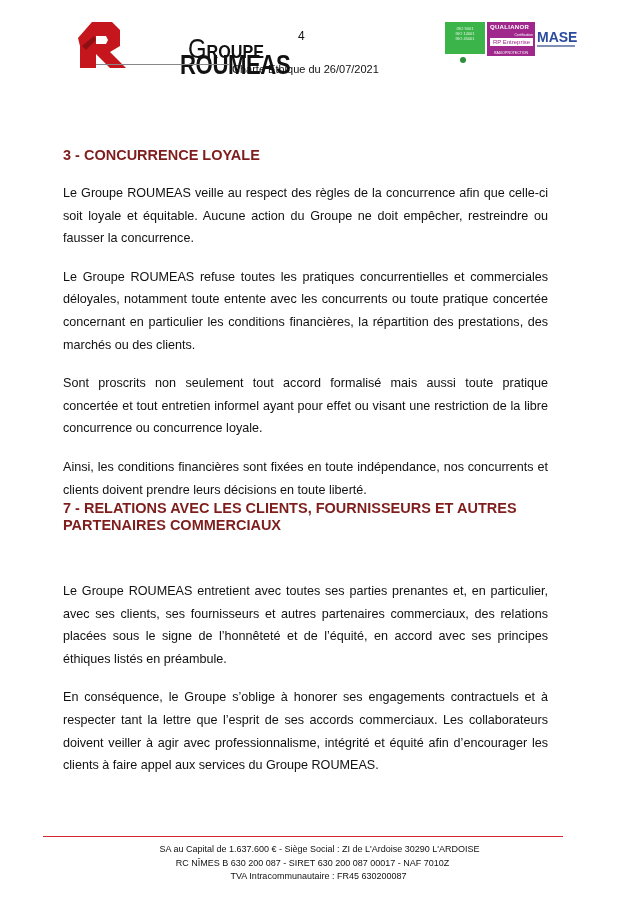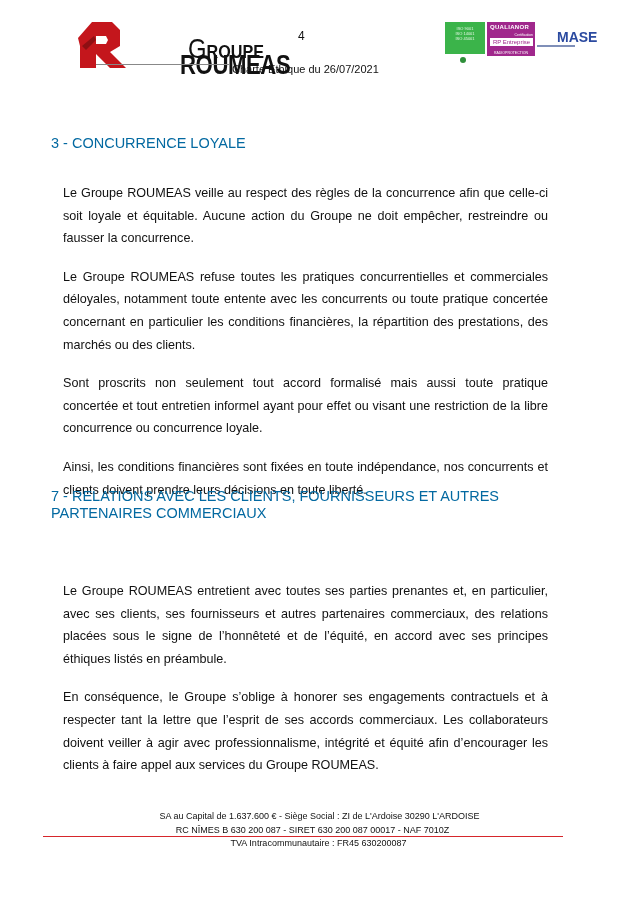--- a/index.html
+++ b/index.html
@@ -22,34 +22,34 @@
   .cert-iso { position: absolute; left: 0; top: 0; width: 40px; height: 32px; background: #3bb44a;
               color: #e6f7e6; font-size: 4px; line-height: 5px; text-align: center; padding-top: 4px; box-sizing: border-box; }
   .cert-iso-sub { position: absolute; left: 10px; top: 34px; width: 18px; height: 8px; }
   .cert-iso-sub .dot { position: absolute; left: 5px; top: 1px; width: 6px; height: 6px; border-radius: 50%; background: #2f8f3a; }
   .cert-qual { position: absolute; left: 42px; top: 0; width: 48px; height: 34px; background: #a0288c; color: #fff; box-sizing: border-box; }
   .cert-qual .q1 { position: absolute; left: 3px; top: 2px; font-size: 6px; font-weight: bold; letter-spacing: 0.3px; }
   .cert-qual .q2 { position: absolute; right: 2px; top: 11px; font-size: 3.5px; }
   .cert-qual .q3 { position: absolute; left: 3px; right: 2px; top: 16px; height: 8px; background: #fff; color: #a0288c;
                    font-size: 6px; text-align: center; line-height: 8px; }
   .cert-qual .q4 { position: absolute; left: 0; right: 0; bottom: 1px; font-size: 3.5px; text-align: center; }
-  .cert-mase { position: absolute; left: 92px; top: 7px; font-size: 14px; font-weight: bold; color: #2b4aa0; letter-spacing: 0px; margin-left: 20px; }
+  .cert-mase { position: absolute; left: 92px; top: 7px; font-size: 14px; font-weight: bold; color: #2b4aa0; letter-spacing: 0px; }
   .cert-mase-sub { position: absolute; left: 92px; top: 23px; width: 38px; height: 2px; background: #7f8fb8; }
 
   .content { position: absolute; left: 47px; top: 0; width: 517px; }
-  h2 { margin: 4px; font-size: 14.5px; font-weight: normal; color: #0369a1; line-height: 17px; }
+  h2 { margin: 16px; font-size: 14.5px; font-weight: bold; color: #7f1d1d; line-height: 17px; }
   .h-s3 { position: absolute; top: 131px; }
   .h-s4 { position: absolute; top: 484px; width: 517px; }
   .para-block { position: absolute; font-size: 12.6px; line-height: 22.6px; text-align: justify; }
   .para-block p { margin: 16px; }
   .p-s3 { top: 166px; }
   .p-s4 { top: 564px; }
 
   .footer-line { position: absolute; left: 43px; top: 836px; width: 520px; height: 1px; background: #d6262b; }
-  .footer { position: absolute; left: 0; top: 810px; width: 631px; text-align: center; font-size: 9px; line-height: 13.5px; color: #111; }
+  .footer { position: absolute; left: 0; top: 843px; width: 631px; text-align: center; font-size: 9px; line-height: 13.5px; color: #111; }
   .footer div { white-space: nowrap; }
   .f1 { position: relative; left: 4px; }
   .f2 { position: relative; left: -3px; }
   .f3 { position: relative; left: 3px; }
 </style>
 </head>
 <body>
 
 <div class="header">
   <div class="logo">

